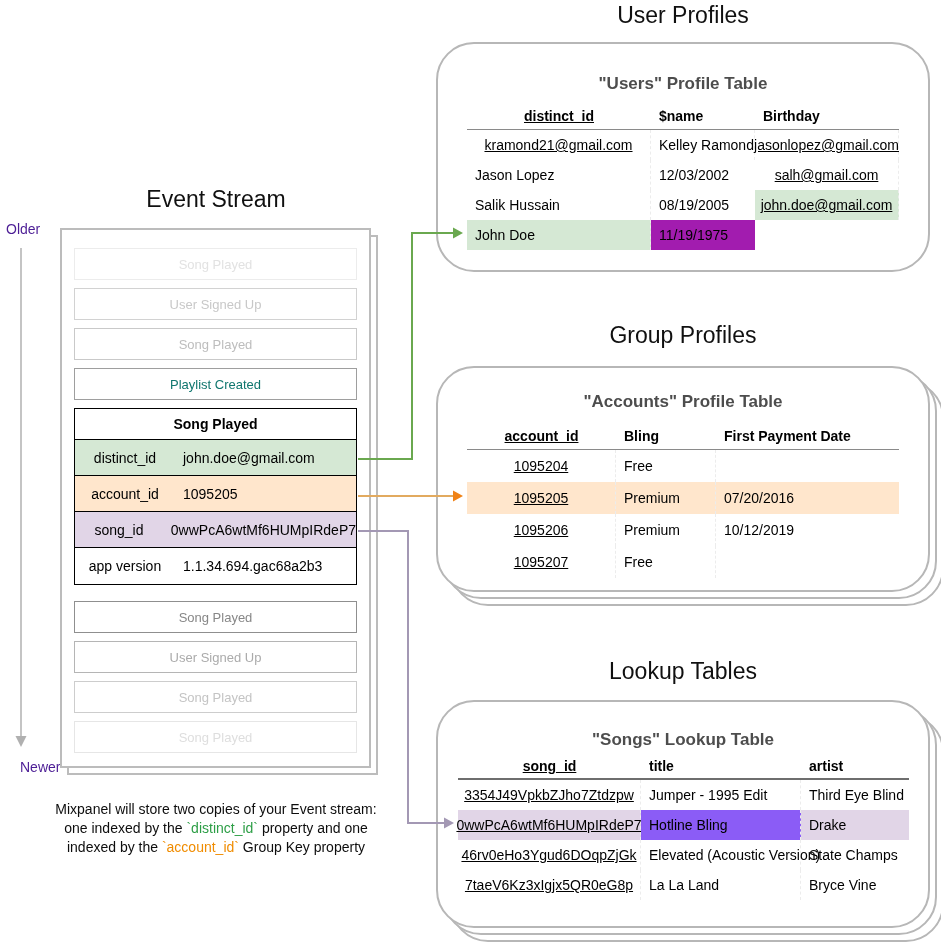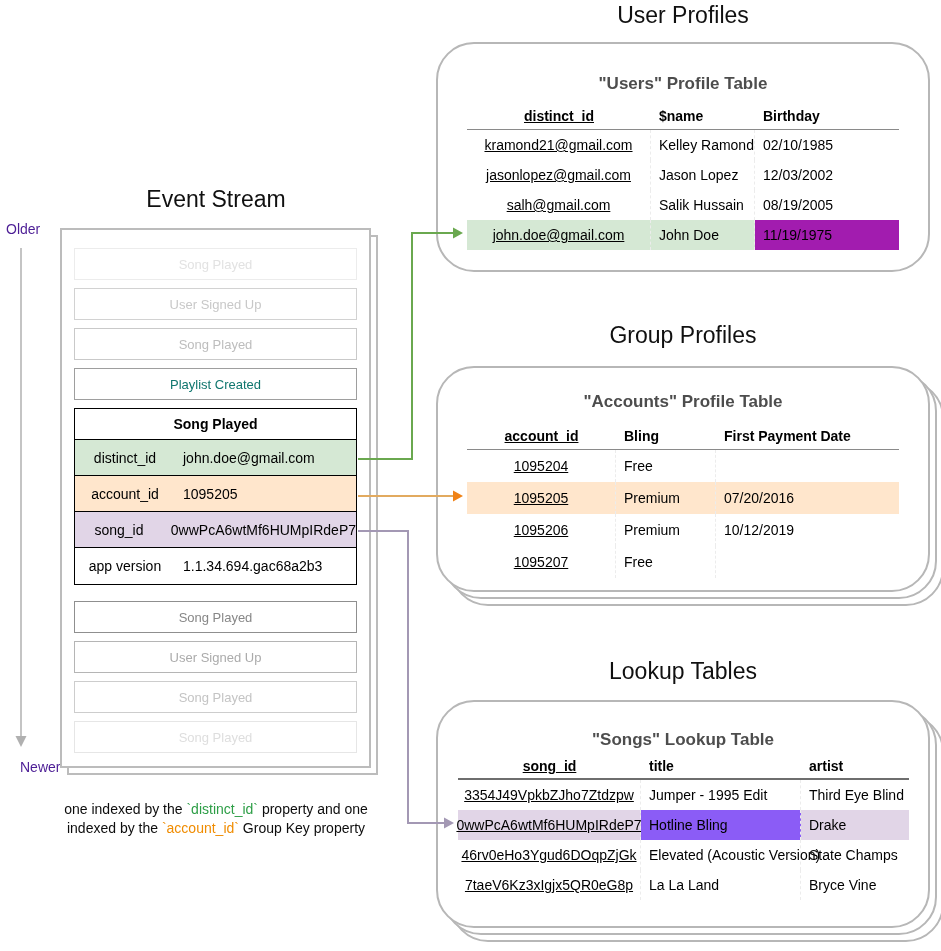--- a/index.html
+++ b/index.html
@@ -113,34 +113,34 @@
       </div>
     </div>
 
     <div class="faded-box fade-a1">Song Played</div>
     <div class="faded-box fade-a2">User Signed Up</div>
     <div class="faded-box fade-a3">Song Played</div>
     <div class="faded-box fade-a4">Song Played</div>
   </div>
 
   <div id="caption">
+    <div>Mixpanel will store two copies of your Event stream:</div>
     <div><span>one indexed by the </span><span style="color: rgb(45, 158, 70);">`distinct_id`</span><span> property and one</span></div>
     <div><span>indexed by the </span><span style="color: rgb(240, 140, 0);">`account_id`</span><span> Group Key property</span></div>
   </div>
 
   <div class="card users-card">
     <div class="card-title">"Users" Profile Table</div>
     <div class="profile-table users-table">
       <div class="h-cell c1">distinct_id</div>
       <div class="h-cell c2">$name</div>
       <div class="h-cell c3">Birthday</div>
 
       <div class="cell c1 c1x">kramond21@gmail.com</div>
       <div class="cell c2 c2x">Kelley Ramond</div>
-      <div class="cell c3">02/10/1985</div>
 
       <div class="cell c1 c1x">jasonlopez@gmail.com</div>
       <div class="cell c2 c2x">Jason Lopez</div>
       <div class="cell c3">12/03/2002</div>
 
       <div class="cell c1 c1x">salh@gmail.com</div>
       <div class="cell c2 c2x">Salik Hussain</div>
       <div class="cell c3">08/19/2005</div>
 
       <div class="cell c1 c1x" style="background-color: rgb(213, 232, 212);">john.doe@gmail.com</div>

